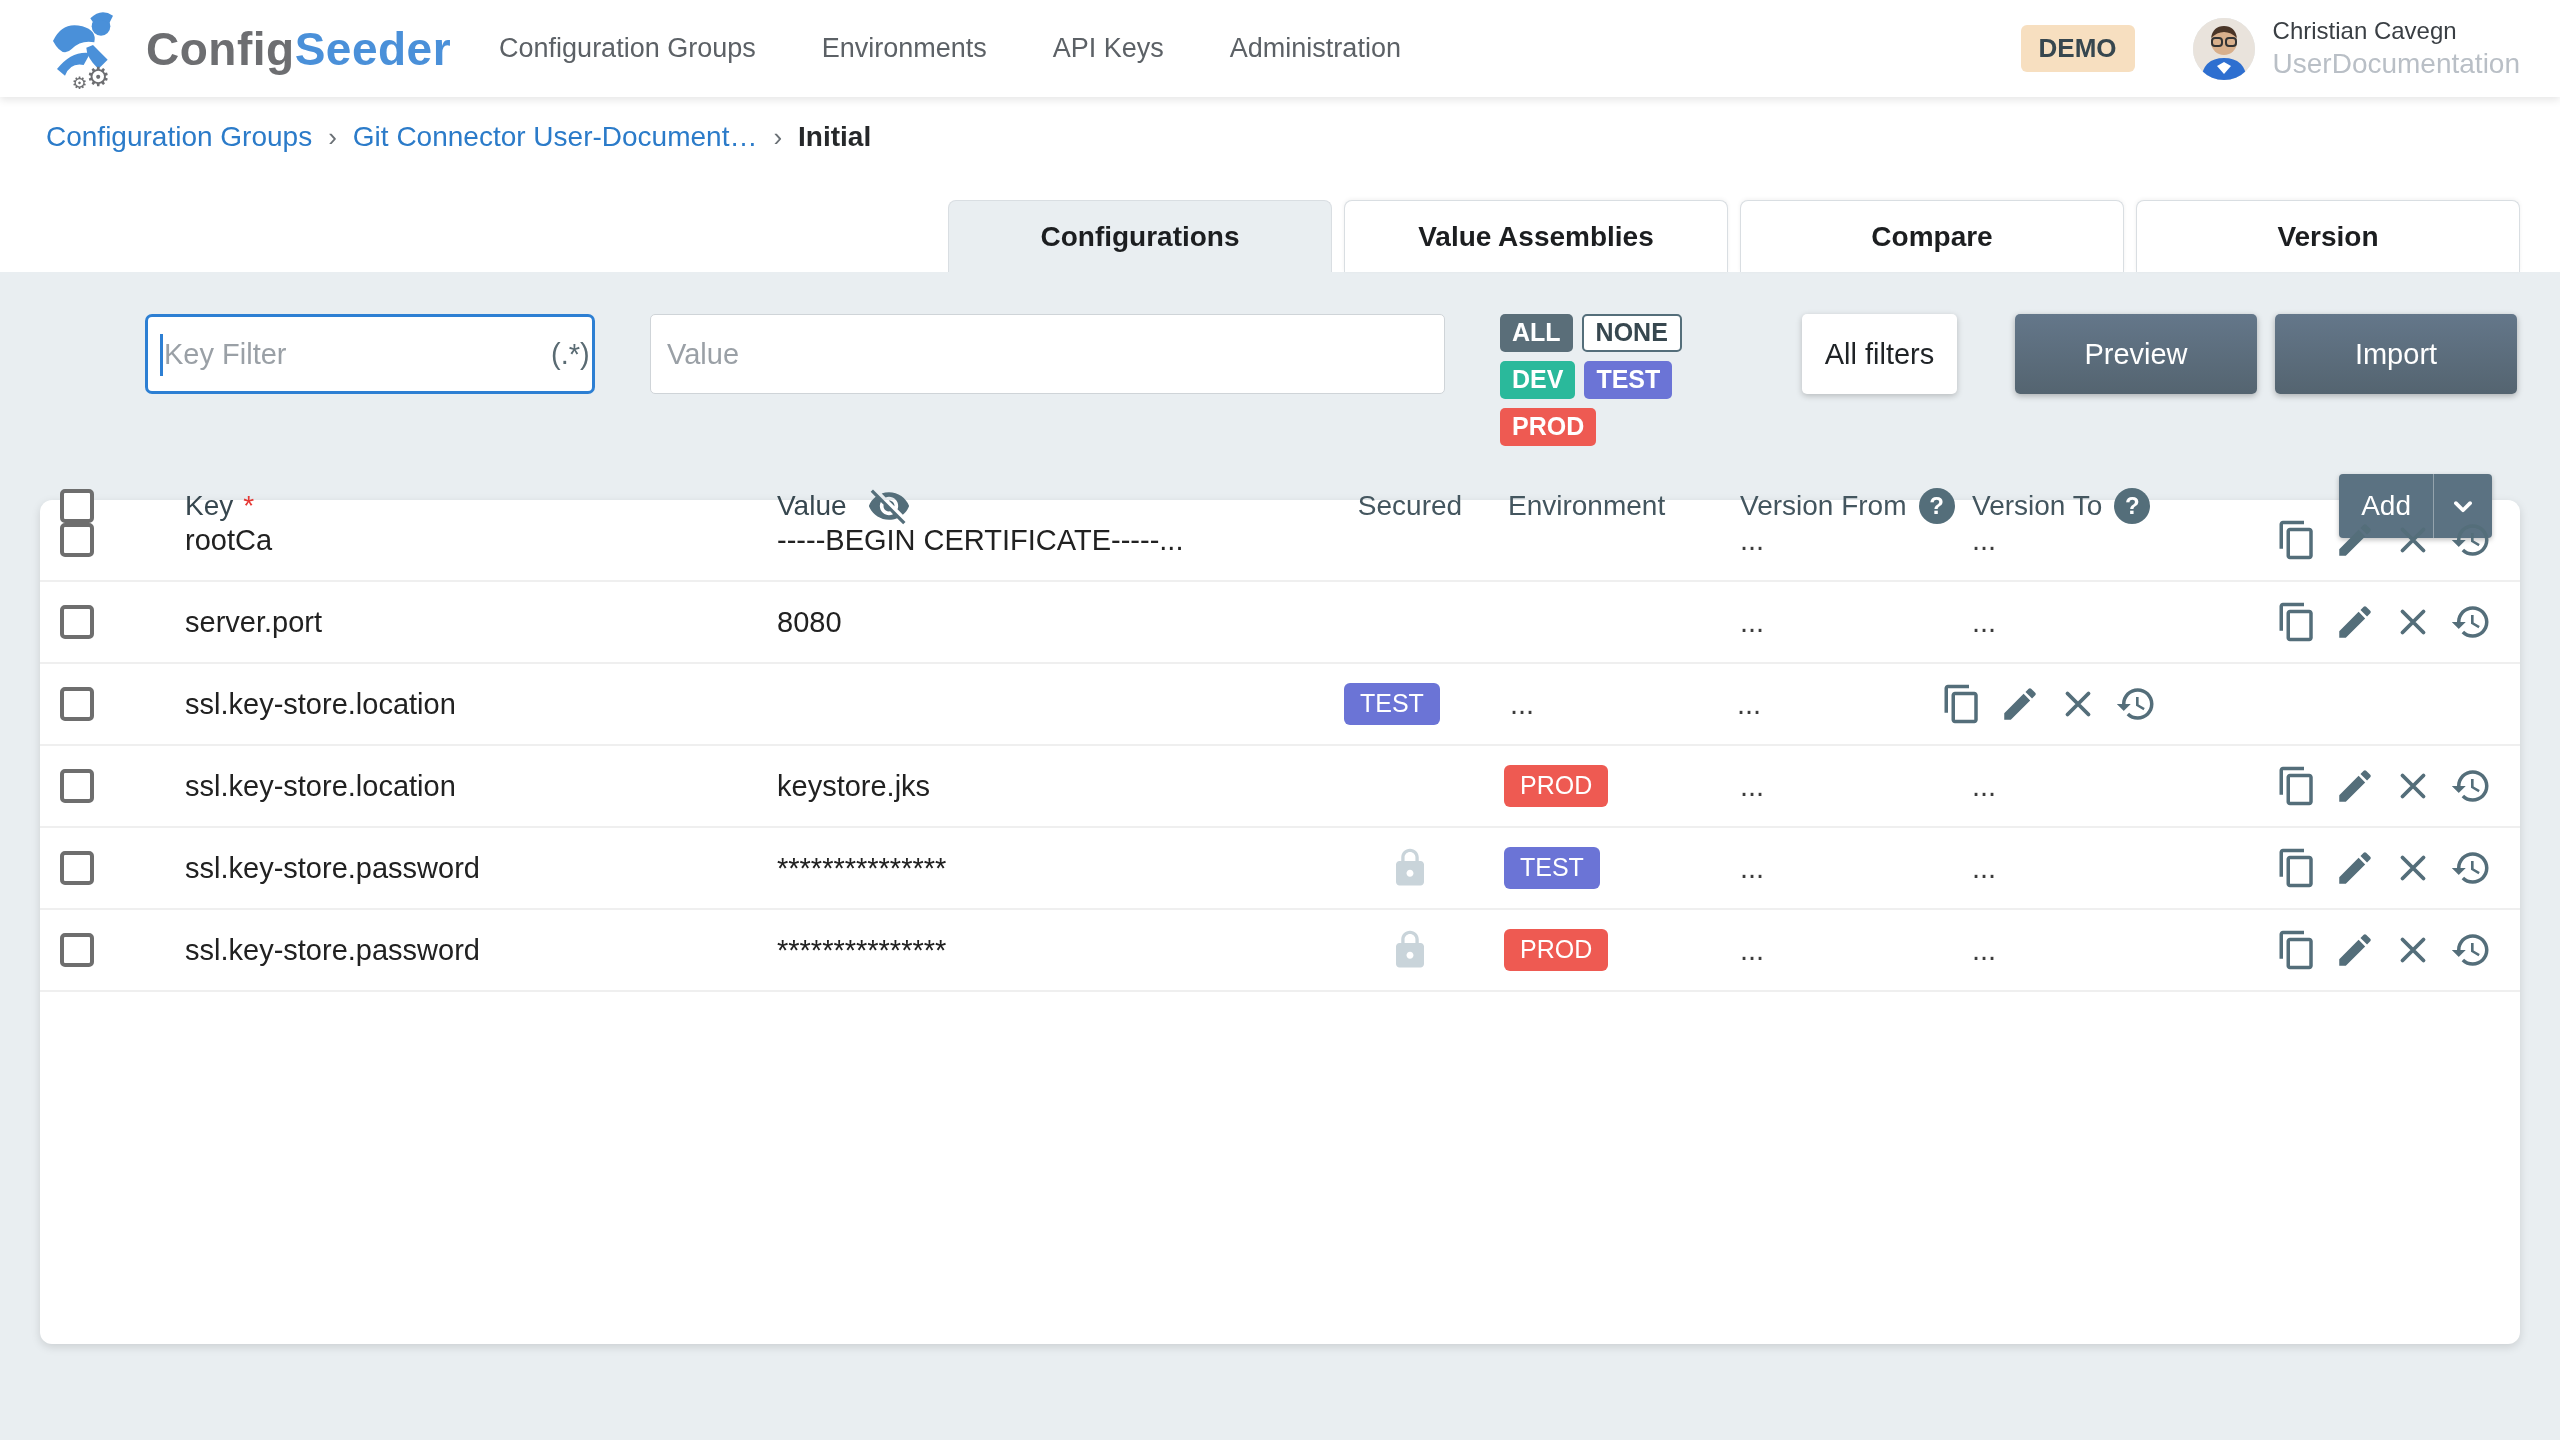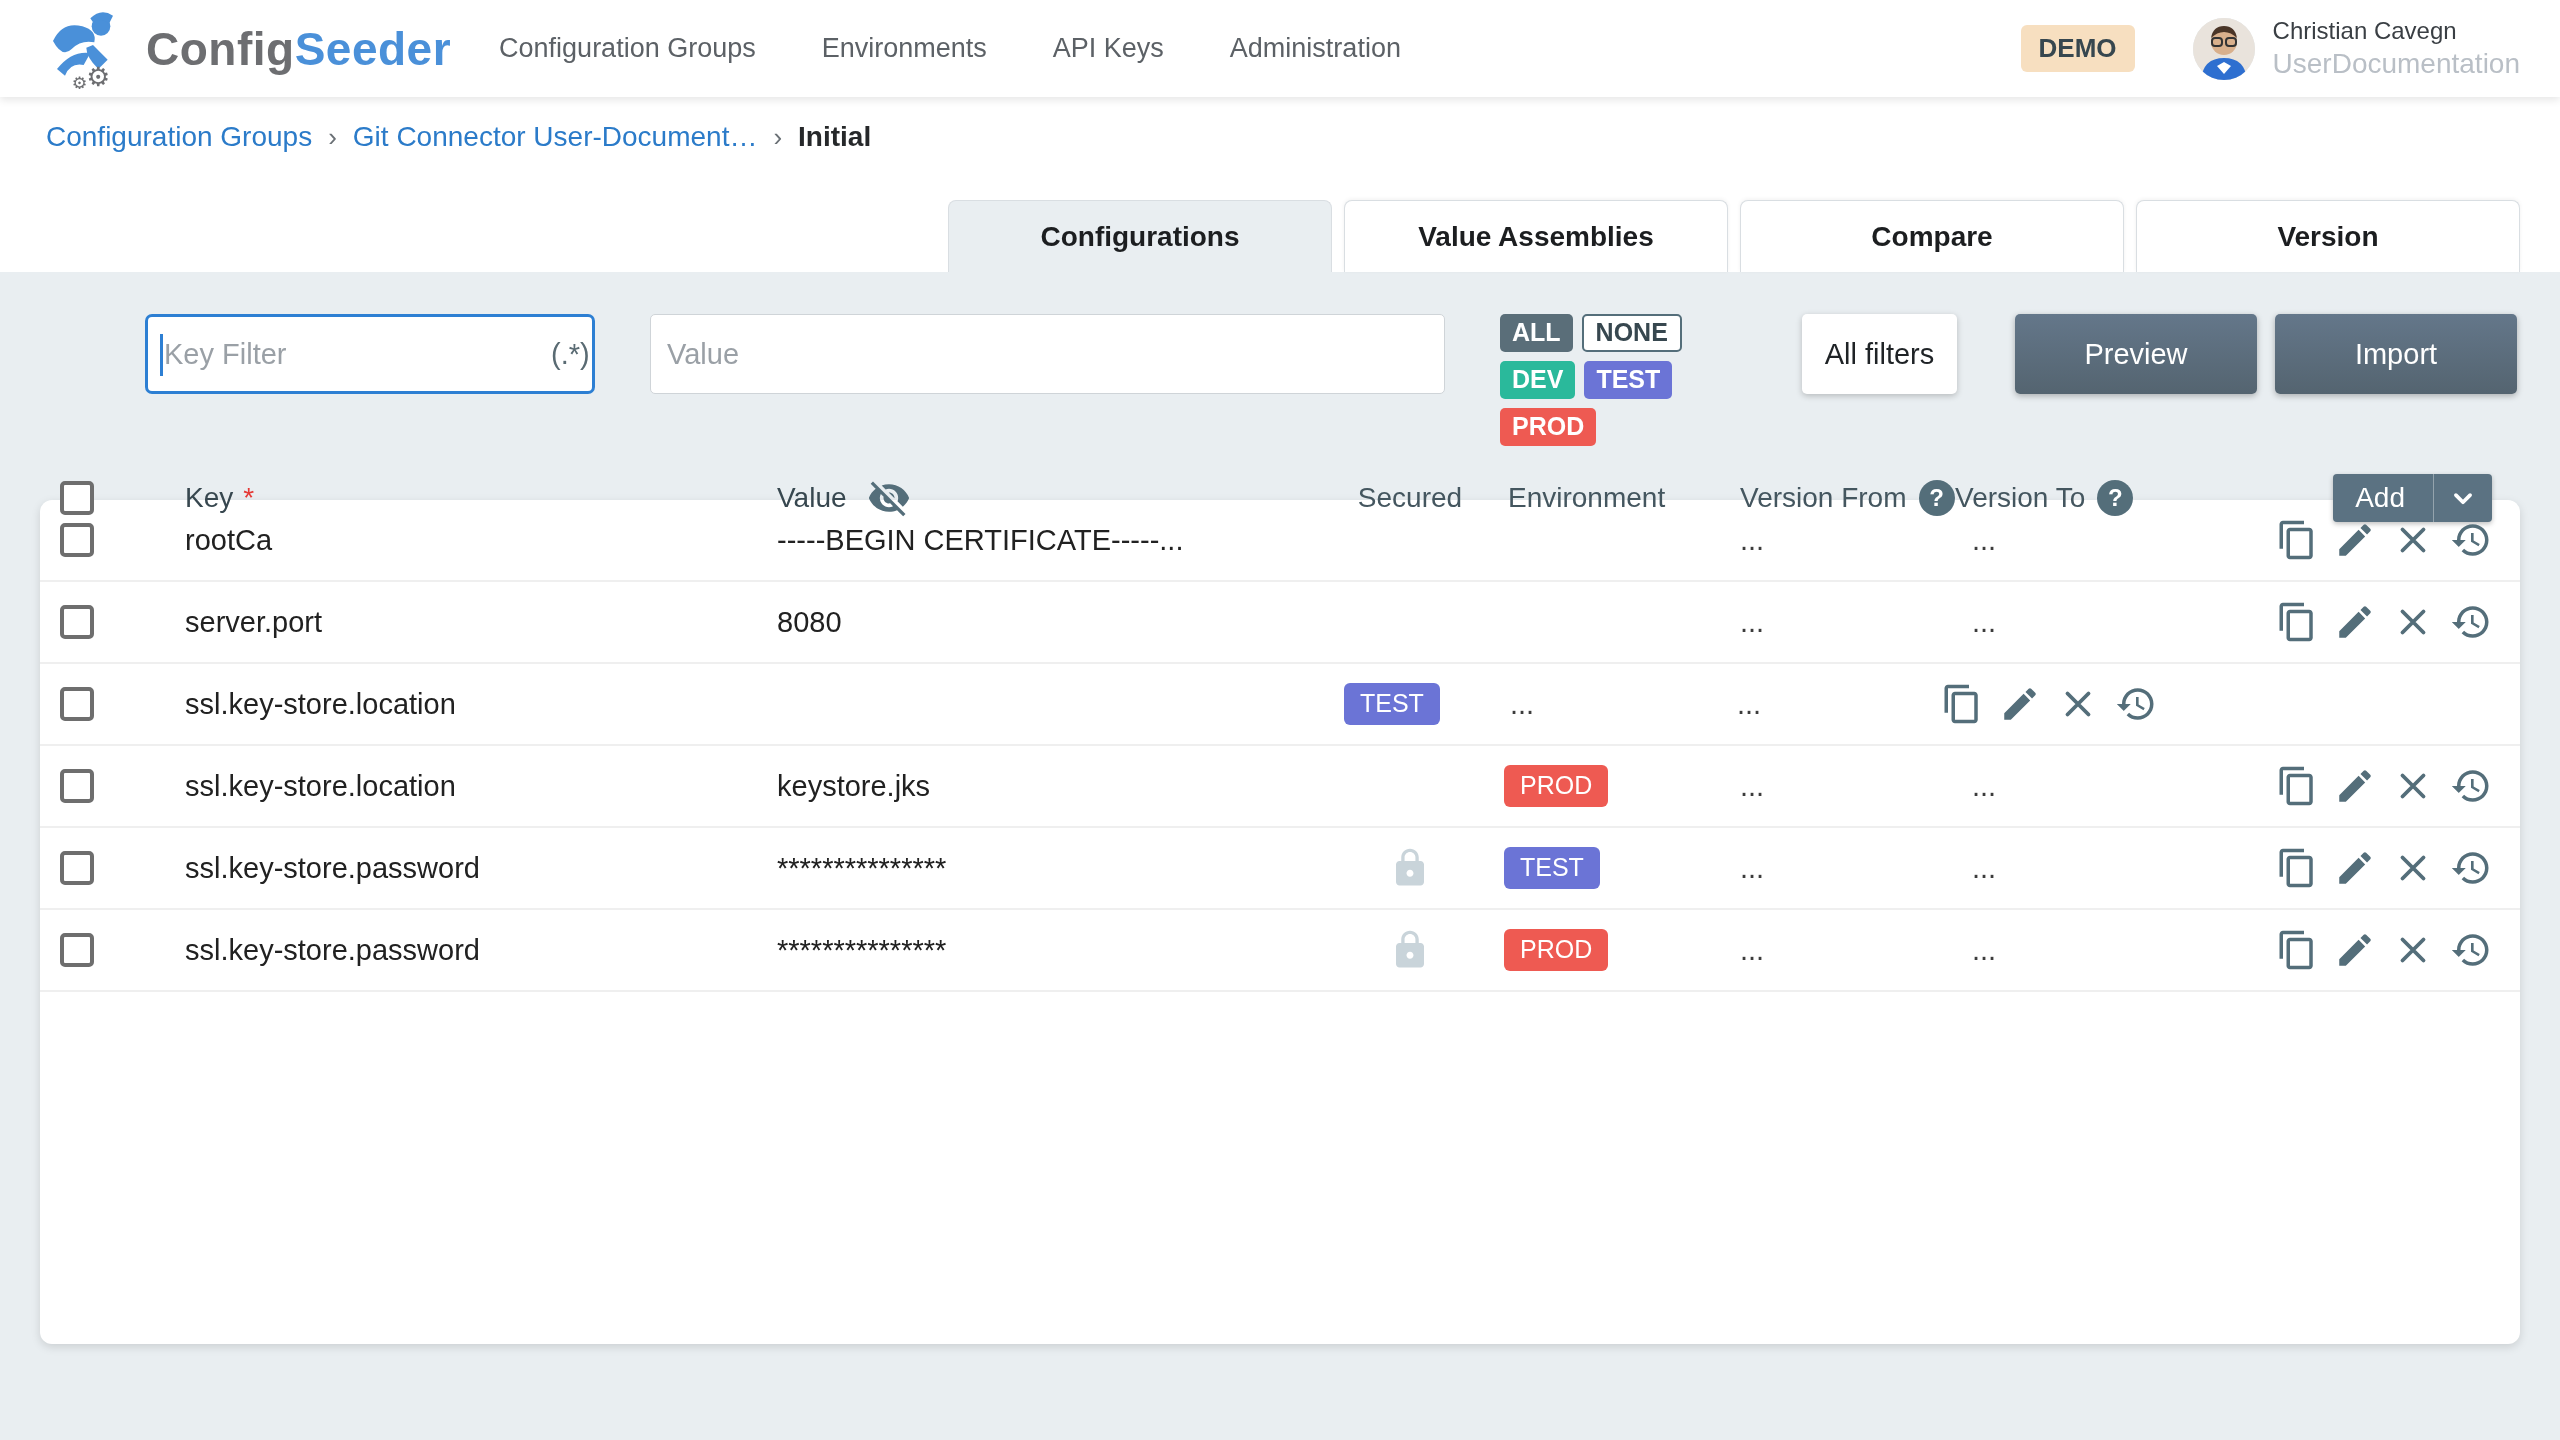--- a/index.html
+++ b/index.html
@@ -101,30 +101,30 @@
     align-items:center;
   }
   .table-header { height:70px; margin-top:36px; font-size:28px; color:#44565f; }
   .th { display:flex; align-items:center;margin-top:44px; }
   .th-key { color:#37474f; }
   .required-star { color:#e53935; margin-left:10px; font-size:28px; }
   .eye-icon { margin-left:20px; cursor:pointer; display:inline-flex; }
   .th-secured { justify-content:center; }
   .th-env { padding-left:18px; }
   .th-vfrom { padding-left:20px; }
-  .th-vto { }
+  .th-vto { padding-left:17px; }
   .help-badge {
     width:36px; height:36px; border-radius:50%; background:#546e7a; color:#fff;
     font-size:24px; font-weight:bold; display:inline-flex; align-items:center; justify-content:center;
     margin-left:12px; cursor:pointer;
   }
   .th-actions { justify-content:flex-end; padding-right:28px; }
   .add-btn {
     display:flex; align-items:stretch; background:#5b7282; border-radius:4px; overflow:hidden;
-    cursor:pointer; box-shadow:0 2px 5px rgba(0,0,0,0.25); height:48px;gap:6px;
+    cursor:pointer; box-shadow:0 2px 5px rgba(0,0,0,0.25); height:64px;
   }
   .add-btn .add-label { color:#fff; font-size:28px; display:flex; align-items:center; padding:0 22px; }
   .add-btn .add-caret {
     display:flex; align-items:center; padding:0 12px; border-left:1px solid rgba(255,255,255,0.35);
   }
   .card {
     background:#fff; border-radius:12px; box-shadow:0 3px 10px rgba(0,0,0,0.13);
     height:844px; overflow:hidden;
   }
   .row { height:82px; border-bottom:2px solid #efefef; font-size:29px; color:#212121; }

